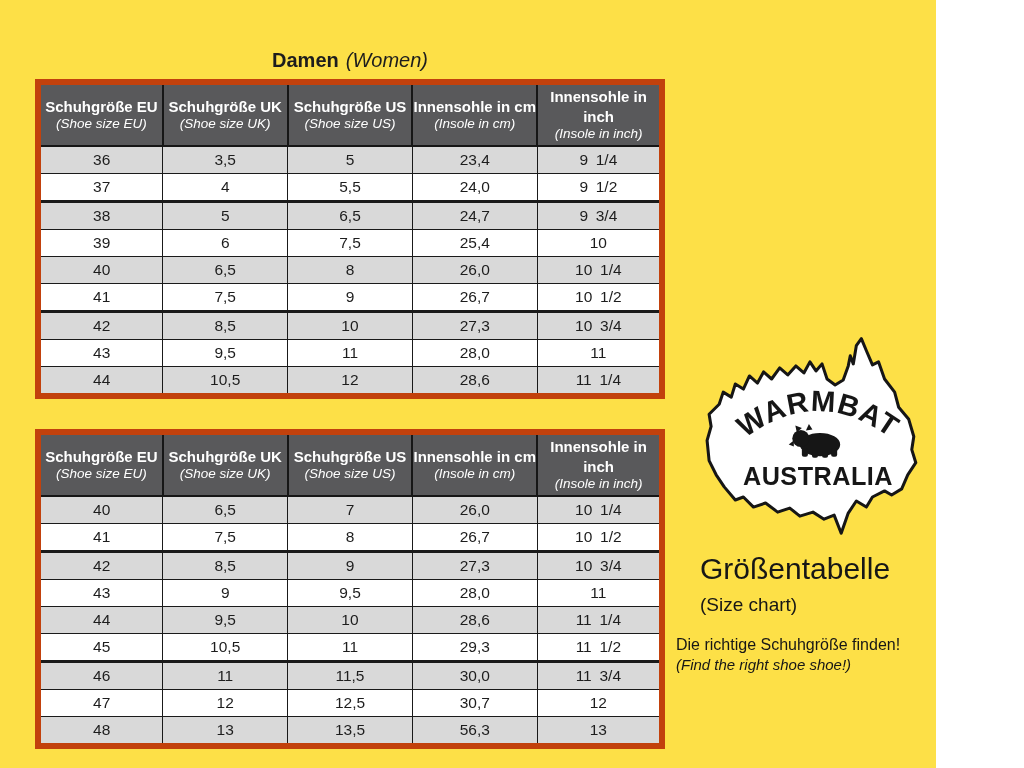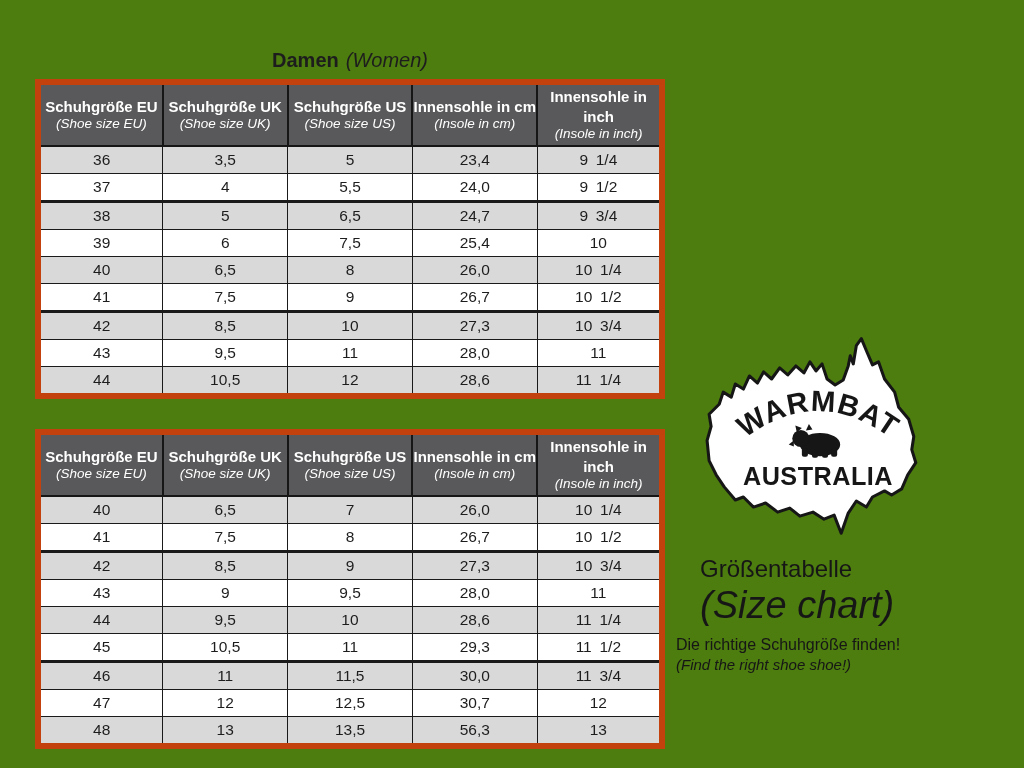--- a/index.html
+++ b/index.html
@@ -1,16 +1,16 @@
 <!DOCTYPE html>
 <html><head>
 <meta charset="utf-8">
 <style>
   html,body{margin:0;padding:0;background:#fff;}
-  .canvas{position:relative;width:1024px;height:768px;background:#4d7c0f;overflow:hidden;
+  .canvas{position:relative;width:936px;height:768px;background:#fde047;overflow:hidden;
           font-family:"Liberation Sans","DejaVu Sans",sans-serif;color:#1d1d1d;}
 
   .table-title{position:absolute;width:630px;left:35px;text-align:center;font-size:20px;line-height:25px;}
   .table-title .t-de{font-weight:bold;}
   .table-title .t-en{font-style:italic;margin-left:7px;}
   #damen-title{top:48px;}
   #herren-title{top:401px;}
 
   table.size-table{position:absolute;left:35px;width:630px;border-collapse:collapse;table-layout:fixed;
                    border:6px solid #c2410c;background:#fff;}
@@ -26,22 +26,22 @@
   .size-table tbody tr:nth-child(2) td,
   .size-table tbody tr:nth-child(6) td{border-bottom-width:3px;}
 
   .logo-svg{position:absolute;left:697px;top:333px;width:242px;height:212px;}
   .logo-brand{font-family:"Liberation Sans","DejaVu Sans",sans-serif;font-weight:bold;
               font-size:29px;letter-spacing:1px;fill:#161616;}
   .logo-country{font-family:"Liberation Sans","DejaVu Sans",sans-serif;font-weight:bold;
               font-size:25px;letter-spacing:0.5px;fill:#161616;}
 
   .caption{position:absolute;left:700px;top:551px;}
-  .cap-de{font-size:24px;line-height:36px;color:#161616;}
-  .cap-en{font-size:38px;line-height:36px;font-style:italic;color:#161616;}
+  .cap-de{font-size:30px;line-height:36px;color:#161616;}
+  .cap-en{font-size:19px;line-height:36px;color:#161616;}
   .note{position:absolute;left:676px;top:634px;}
   .note-de{font-size:16px;line-height:21px;color:#161616;}
   .note-en{font-size:15px;line-height:20px;font-style:italic;color:#161616;}
 </style>
 </head>
 <body>
 
 <div class="canvas">
 
   <div class="table-title" id="damen-title">

